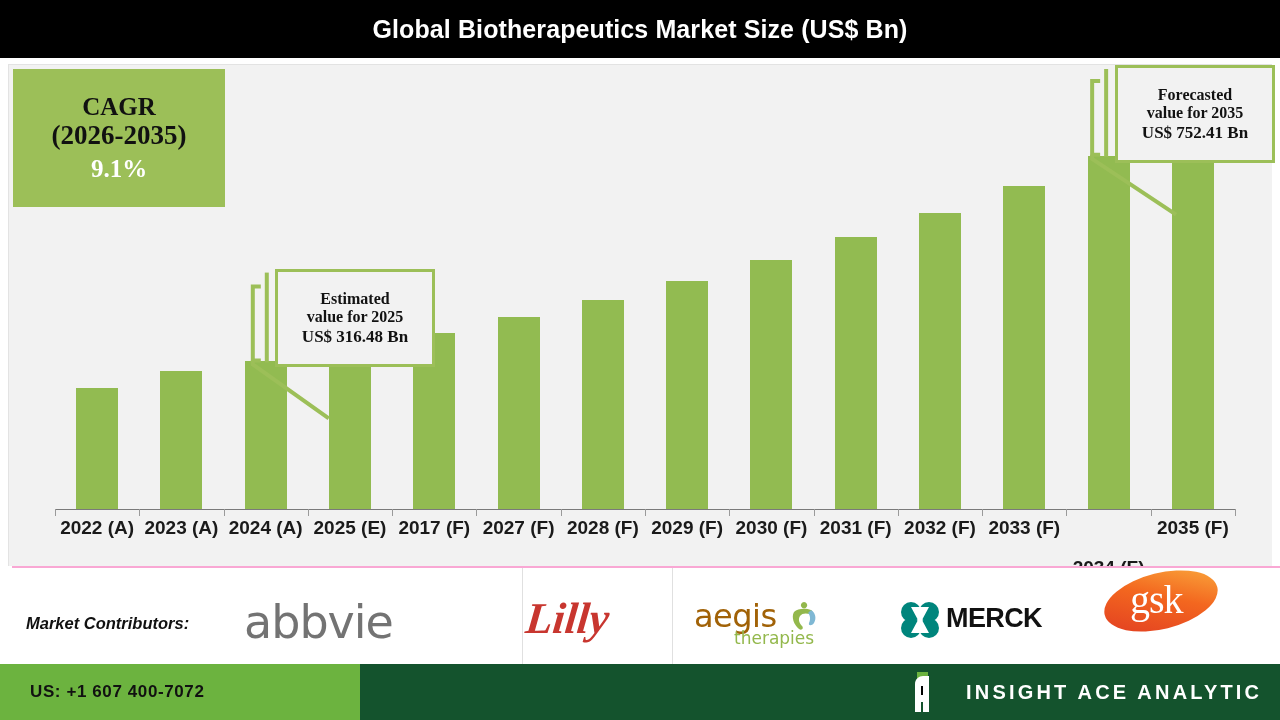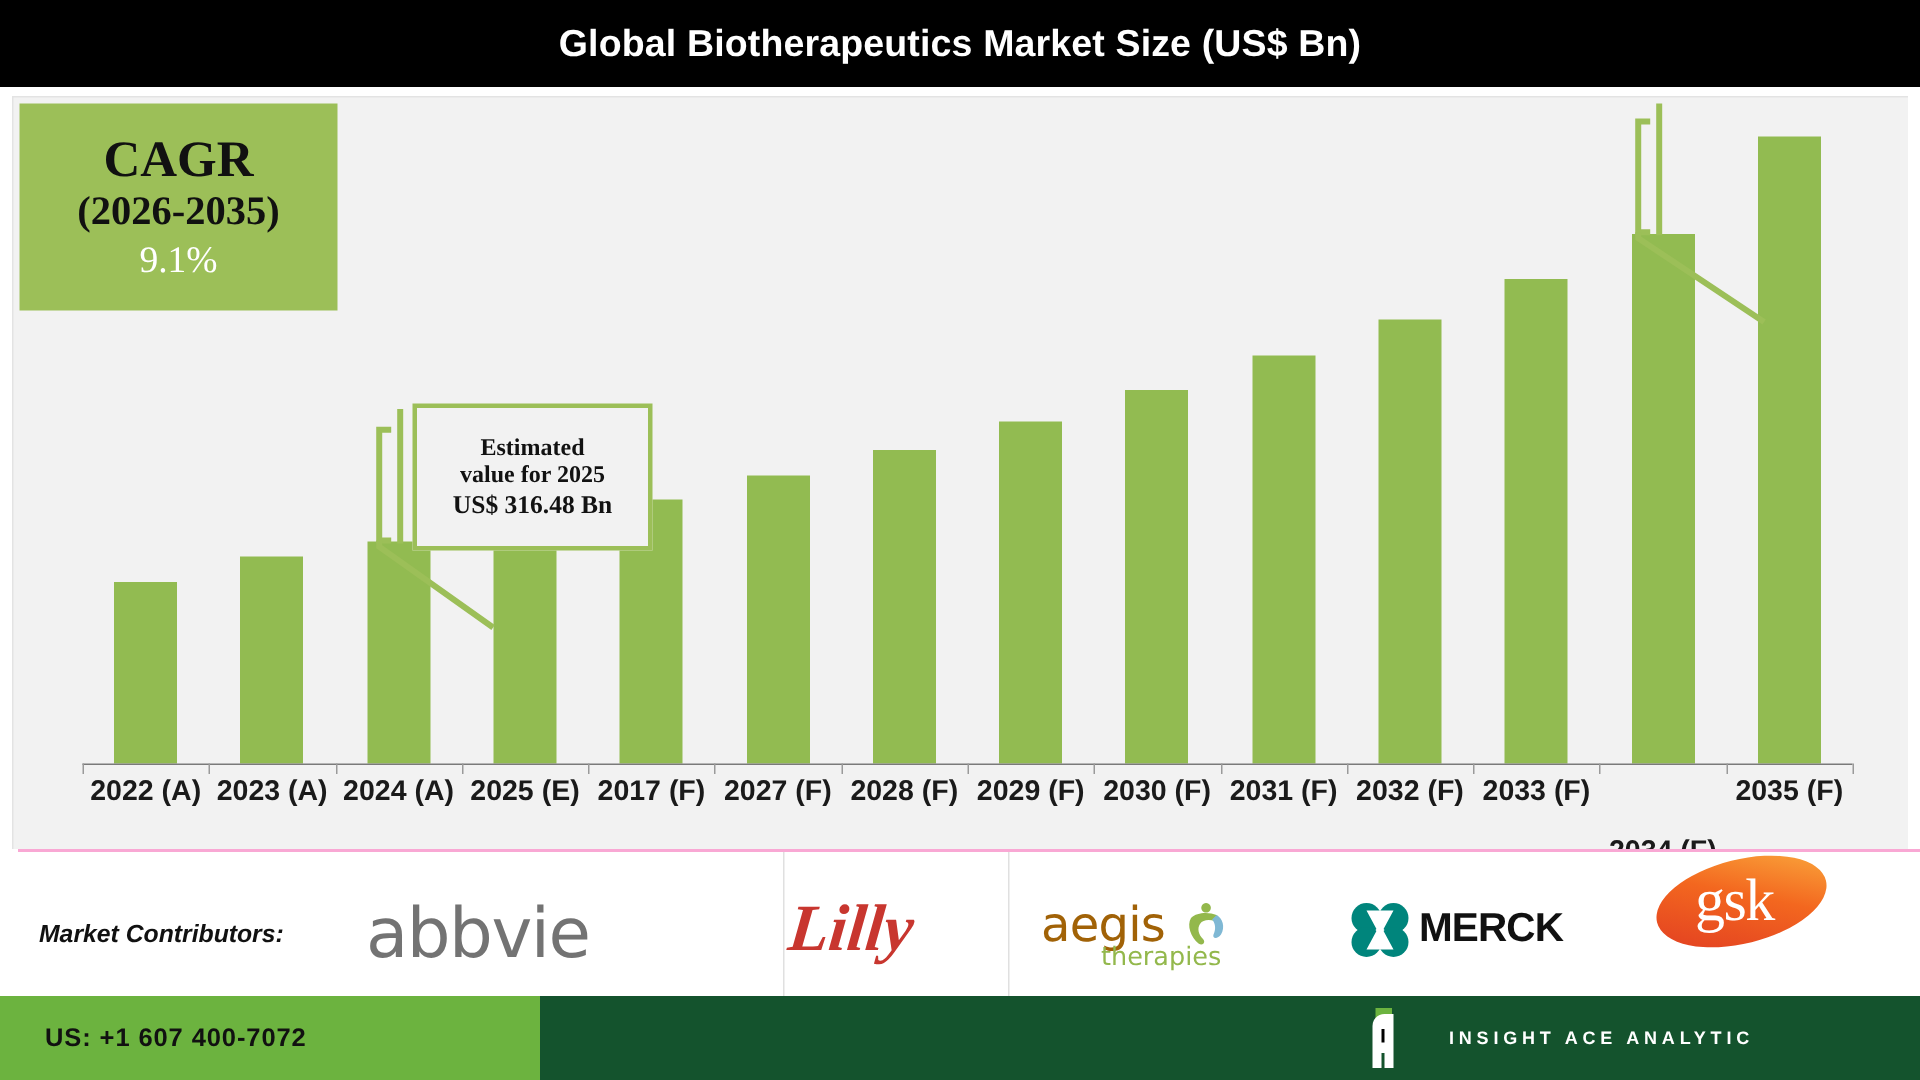--- a/index.html
+++ b/index.html
@@ -40,23 +40,23 @@
   }
 
   
   .cagr-box{
     position:absolute;left:4px;top:4px;width:212px;height:138px;
     background:#9cbf58;
     display:flex;flex-direction:column;align-items:center;justify-content:center;
     font-family:"Liberation Serif", serif;
     line-height:1.06;
   }
-  .cagr-box .l1{font-size:34px;font-weight:bold;color:#111111;}
+  .cagr-box .l1{font-size:25px;font-weight:bold;color:#111111;}
   .cagr-box .l2{font-size:27px;font-weight:bold;color:#111111;margin-top:1px;}
-  .cagr-box .l3{font-size:25px;font-weight:normal;color:#ffffff;margin-top:6px;}
+  .cagr-box .l3{font-size:25px;font-weight:bold;color:#ffffff;margin-top:6px;}
 
   
   .plot{
     position:absolute;left:0;top:0;right:0;bottom:0;
   }
   .axis-line{
     position:absolute;left:46px;top:444px;width:1180px;height:1px;
     background:#7a7a7a;
   }
   .tick{
@@ -147,21 +147,21 @@
     display:flex;align-items:center;
   }
   .footer-green .phone{
     margin-left:30px;font-size:17px;font-weight:bold;color:#111111;letter-spacing:.6px;
     font-family:"Liberation Sans", sans-serif;
   }
   .brand{
     position:absolute;left:900px;top:0;height:56px;display:flex;align-items:center;
   }
   .brand .bname{
-    margin-left:22px;color:#ffffff;font-size:12px;font-weight:bold;letter-spacing:3.2px;
+    margin-left:22px;color:#ffffff;font-size:20px;font-weight:bold;letter-spacing:3.2px;
     font-family:"Liberation Sans", sans-serif;
   }
 </style>
 </head>
 <body>
 
 <div id="app">
 
   <div class="titlebar">
     <div class="title">Global Biotherapeutics Market Size (US$ Bn)</div>
@@ -241,20 +241,25 @@
         <div class="cl">Estimated</div>
         <div class="cl">value for 2025</div>
         <div class="cl big">US$ 316.48 Bn</div>
       </div>
 
       <svg class="callout-svg" viewBox="0 0 1264 502" preserveAspectRatio="none">
         <path d="M1098,4 L1098,92" stroke="#9cbf58" stroke-width="4" fill="none"></path>
         <path d="M1092,16 L1084,16 L1084,90 L1092,90" stroke="#9cbf58" stroke-width="4" fill="none"></path>
         <path d="M1084,90 L1084,94 L1168,150" stroke="#9cbf58" stroke-width="4" fill="none" stroke-linejoin="miter"></path>
       </svg>
+      <div class="callout-box" style="left:1106px;top:0px;width:160px;height:98px;">
+        <div class="cl">Forecasted</div>
+        <div class="cl">value for 2035</div>
+        <div class="cl big">US$ 752.41 Bn</div>
+      </div>
 
     </div>
   </div>
 
   <div class="logostrip">
     <div class="mc-label">Market Contributors:</div>
 
     <div class="divider" style="left:510px;"></div>
     <div class="divider" style="left:660px;"></div>
 

